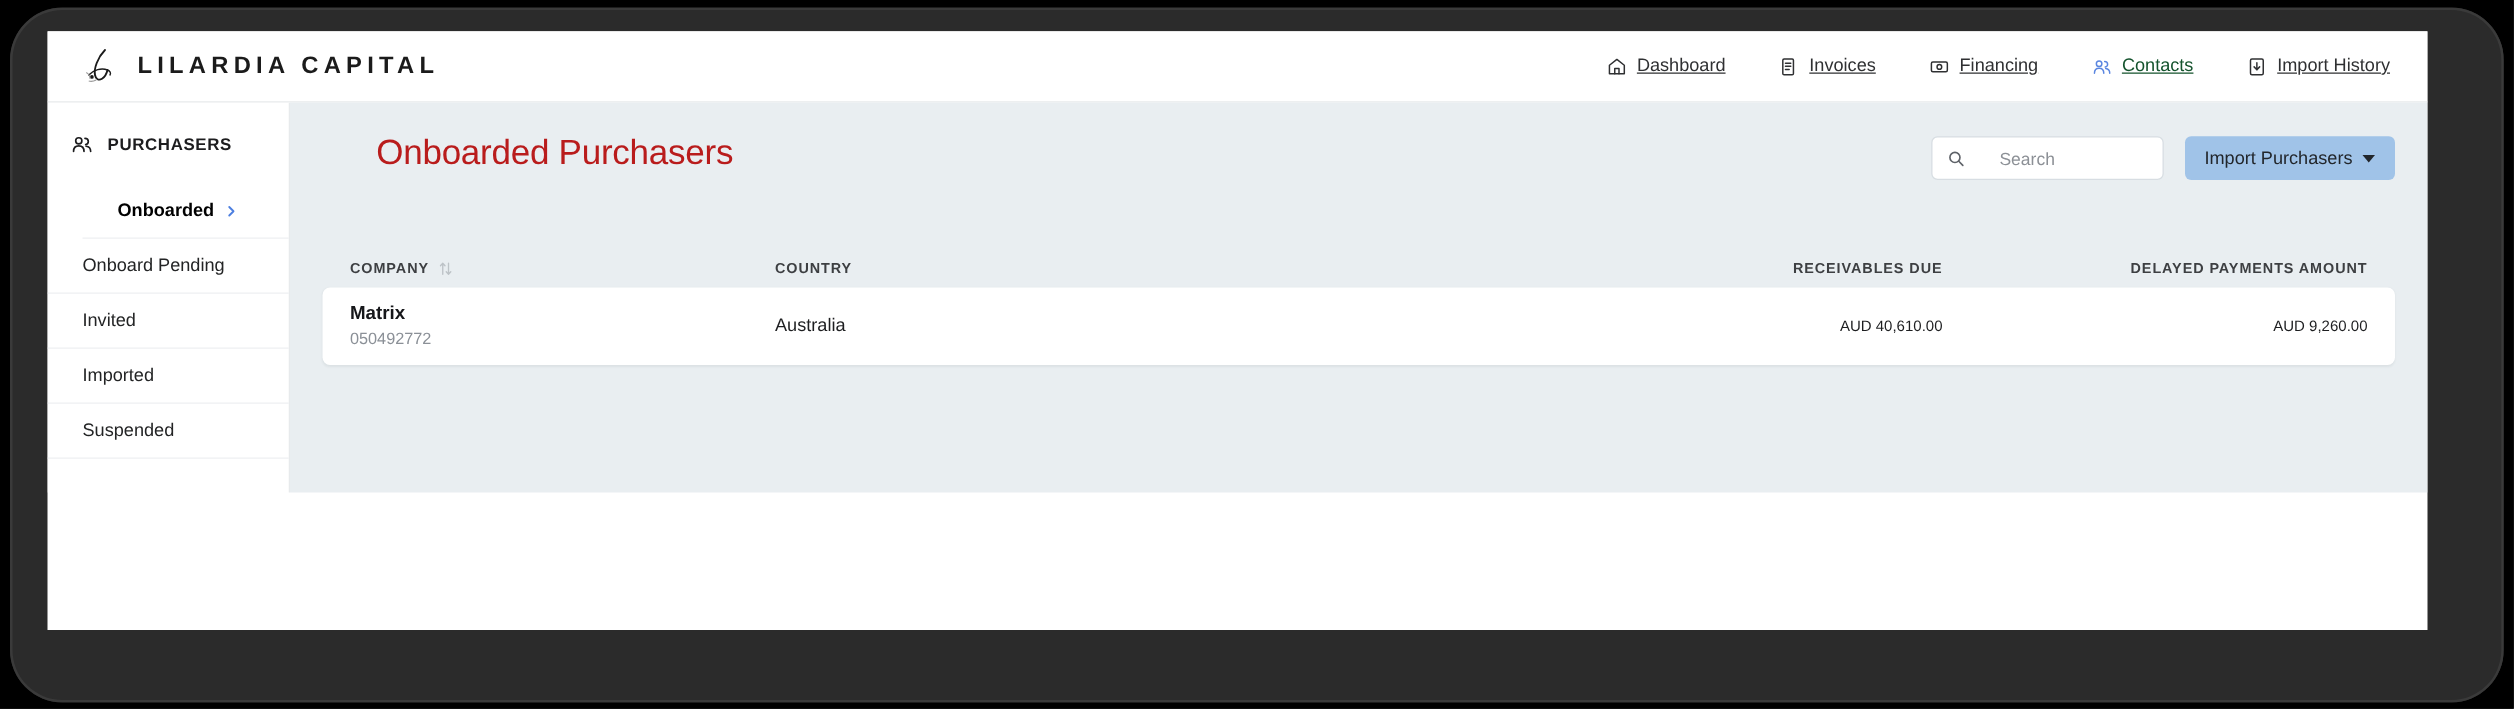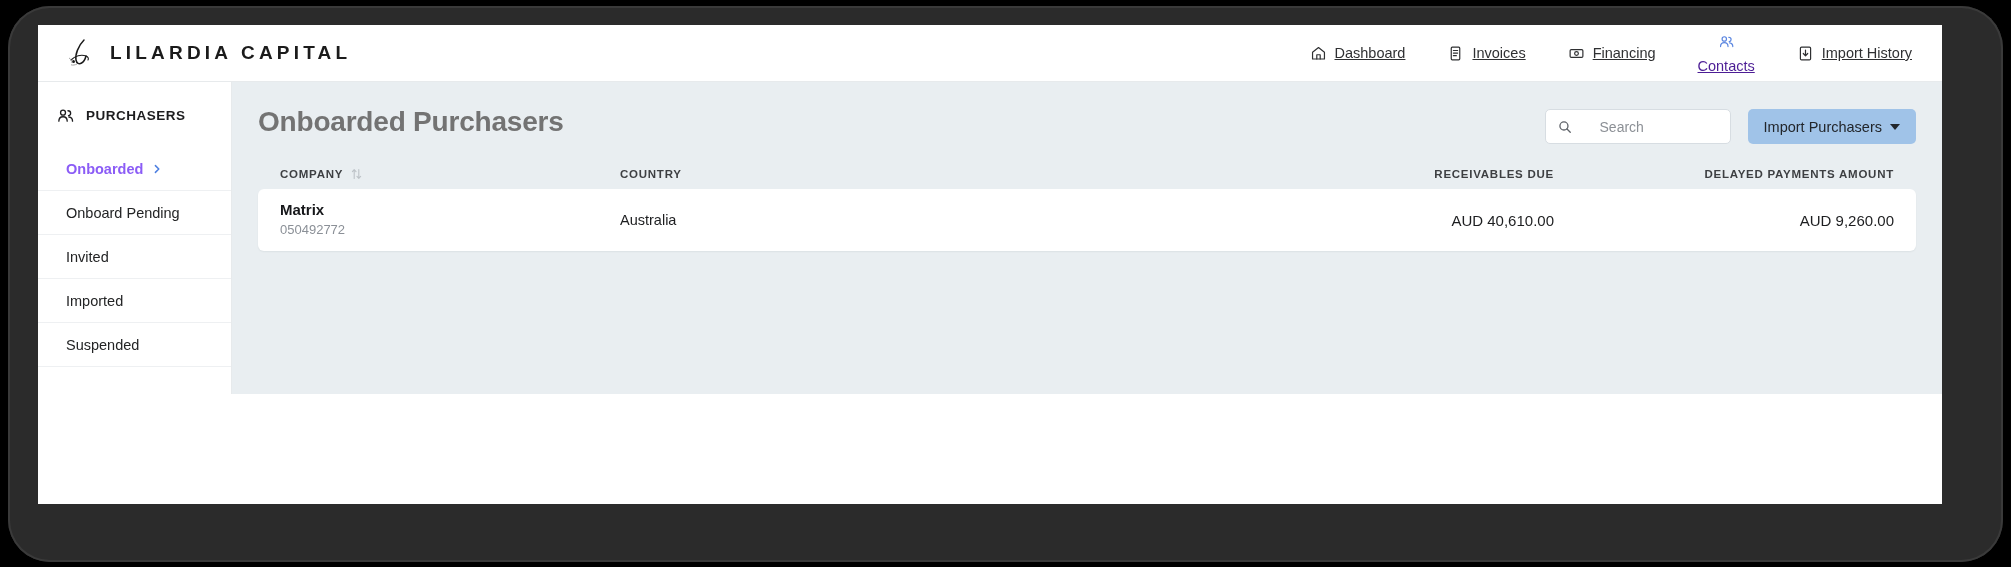--- a/index.html
+++ b/index.html
@@ -59,21 +59,21 @@
     display: flex;
     align-items: center;
     gap: 8px;
     font-size: 14.5px;
     color: #2f3032;
     cursor: pointer;
     white-space: nowrap;
     text-decoration: underline;
   }
   .nav-item .nav-ico { width: 17px; height: 17px; display: block; flex: 0 0 auto; }
-  .nav-item.active { color: #4c1d95; flex-direction: column; }
+  .nav-item.active { color: #14532d; }
   .nav-item.active .nav-ico { stroke: #5b86e0; }
 
   
   .app-body { display: flex; height: 312px; }
 
   
   .sidebar {
     width: 194px;
     flex: 0 0 194px;
     background: #ffffff;
@@ -100,42 +100,43 @@
     align-items: center;
     gap: 9px;
     height: 44px;
     padding-left: 28px;
     font-size: 14.5px;
     color: #232425;
     cursor: pointer;
     border-bottom: 1px solid #eef0f2;
   }
   .sidebar-item:first-child { border-top: none; }
-  .sidebar-item.active { color: #8b5cf6; font-weight: 700; }
+  .sidebar-item.active { color: #000000; font-weight: 700; margin-left: 28px; }
   .sidebar-item .chev { width: 10px; height: 10px; display: block; }
 
   
   .content {
     flex: 1 1 auto;
     background: #e9eef1;
     padding: 24px 26px 0 26px;
     position: relative;
   }
   .content-head {
     display: flex;
     align-items: flex-start;
     justify-content: space-between;
     margin-bottom: 24px;
   }
   .page-title {
     font-size: 28px;
-    font-weight: 700;
-    color: #737373;
+    font-weight: 400;
+    color: #b91c1c;
     line-height: 1.15;
     letter-spacing: -0.2px;
+    margin-left: 43px;
   }
   .head-controls { display: flex; align-items: center; gap: 17px; padding-top: 3px; }
 
   .search-box {
     width: 186px;
     height: 35px;
     background: #ffffff;
     border: 1px solid #d7dde2;
     border-radius: 5px;
     display: flex;
@@ -179,40 +180,41 @@
     padding: 0 22px 9px 22px;
   }
   .th {
     font-size: 11.5px;
     font-weight: 700;
     letter-spacing: 0.75px;
     color: #3d3f42;
     display: flex;
     align-items: center;
     gap: 8px;
+    margin-top: 41px;
   }
   .col-company  { flex: 0 0 340px; }
   .col-country  { flex: 1 1 auto; }
   .col-recv     { flex: 0 0 350px; justify-content: flex-end; text-align: left; }
   .col-delayed  { flex: 0 0 340px; justify-content: flex-end; text-align: center; }
   .sort-ico { width: 11px; height: 12px; display: block; opacity: .55; }
 
   .table-row {
     display: flex;
     align-items: center;
     background: #ffffff;
     border-radius: 6px;
     height: 62px;
     padding: 0 22px;
     box-shadow: 0 1px 2px rgba(20,30,40,.06);
   }
   .cell { font-size: 14.5px; color: #1d1e20; }
   .company-name { font-size: 15px; font-weight: 700; color: #16171a; line-height: 1.25; }
   .company-sub { font-size: 13px; color: #8b9097; line-height: 1.35; margin-top: 1px; }
-  .amount { font-size: 15px; color: #1d1e20; text-align: right; }
+  .amount { font-size: 12px; color: #1d1e20; text-align: right; }
 </style>
 </head>
 <body>
 
 <div class="device-frame">
   <div class="device-screen">
 
     <div class="app-header">
 
       <div class="brand">

